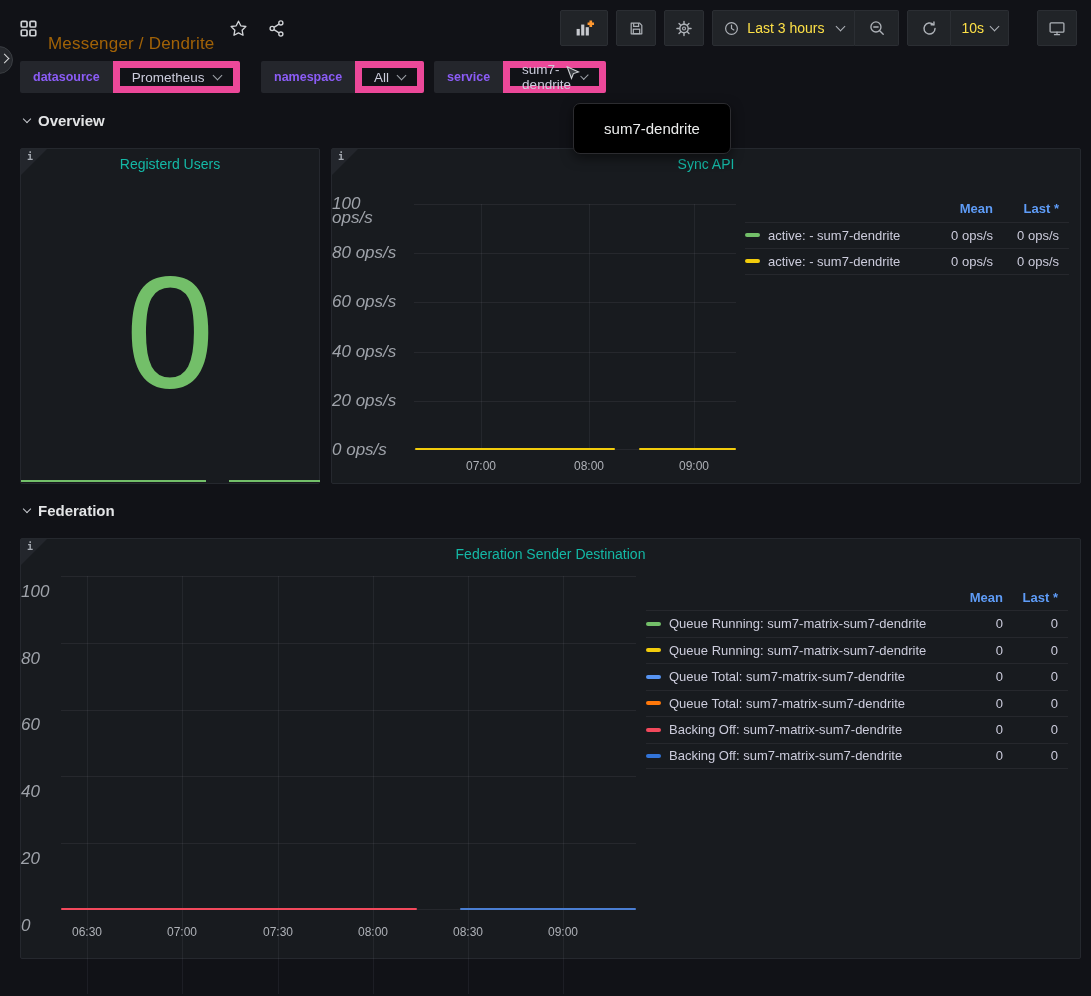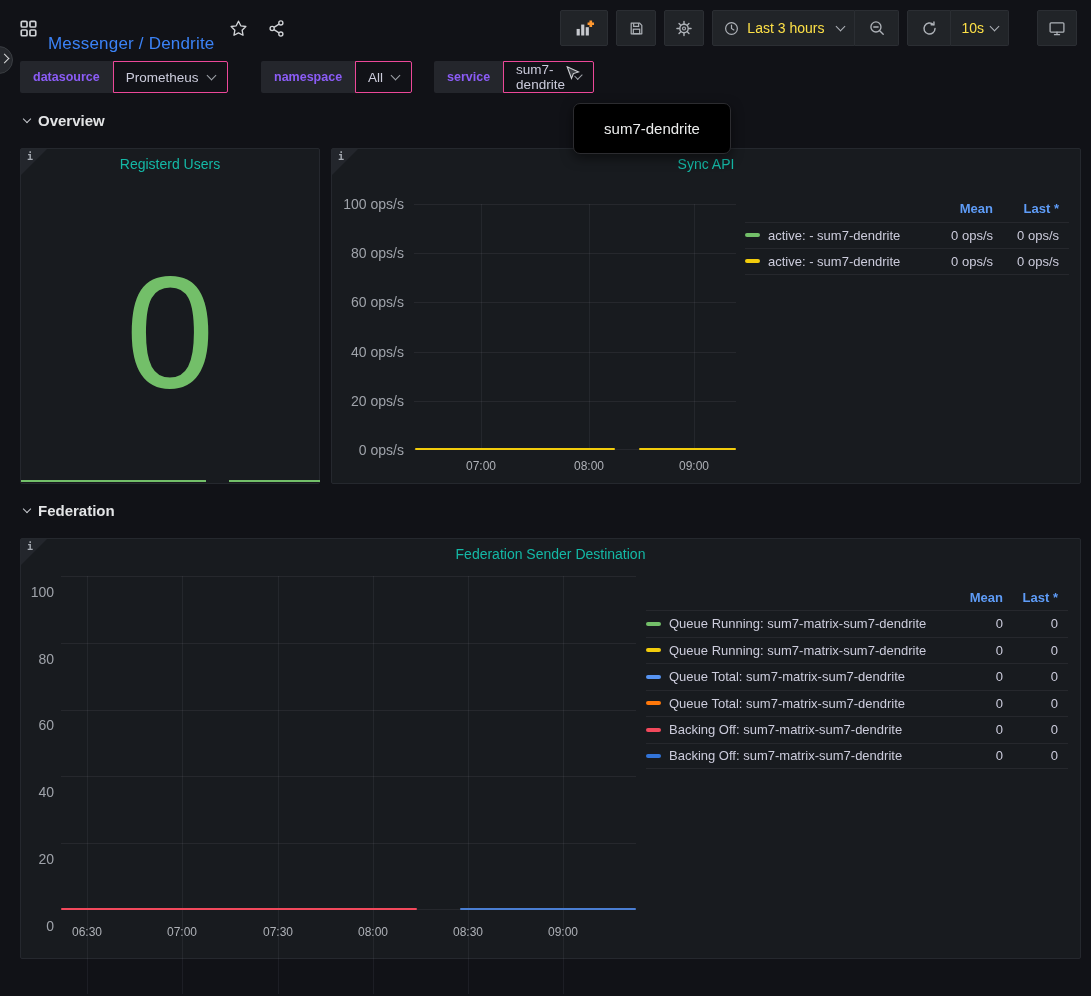--- a/index.html
+++ b/index.html
@@ -3,21 +3,21 @@
 <meta charset="utf-8">
 <style>
   html,body{margin:0;padding:0;background:#0c0d0f;}
   .app{position:relative;width:1091px;height:996px;background:#111217;overflow:hidden;
        font-family:"Liberation Sans",sans-serif;color:#ccccdc;}
   svg{display:block;}
 
   
   .topnav{position:absolute;left:0;top:0;width:1091px;height:56px;}
   .nav-left{position:absolute;left:20px;top:0;height:56px;display:flex;align-items:center;gap:11px;}
-  .nav-title{font-size:17px;font-weight:500;color:#3b82f6;letter-spacing:.2px;cursor:pointer;margin-top:32px;}
+  .nav-title{font-size:17px;font-weight:500;color:#a16207;letter-spacing:.2px;cursor:pointer;margin-top:32px;}
   .nav-icon{color:#d0d2d6;display:flex;align-items:center;cursor:pointer;}
   .toolbar{position:absolute;right:14px;top:10px;display:flex;align-items:center;gap:8px;}
   .btn{display:flex;align-items:center;justify-content:center;gap:7px;height:36px;box-sizing:border-box;
        background:#212428;border:1px solid #2b2e33;border-radius:2px;color:#aeb2b8;
        font-size:14px;padding:0 10px;cursor:pointer;}
   .btn .lbl{color:#fde047;}
   .btn-group{display:flex;}
   .btn-group .btn{border-radius:0;}
   .btn-group .btn:first-child{border-radius:2px 0 0 2px;}
   .btn-group .btn:last-child{border-radius:0 2px 2px 0;border-left:none;}
@@ -27,21 +27,21 @@
 
   .sidebar-toggle{position:absolute;left:-15px;top:46px;width:28px;height:28px;border-radius:50%;
         background:#26282d;border:1px solid #3a3d42;display:flex;align-items:center;justify-content:flex-end;
         padding-right:4px;box-sizing:border-box;color:#d8d9da;cursor:pointer;z-index:5;}
 
   
   .varbar{position:absolute;left:0;top:61px;height:34px;}
   .var-group{position:absolute;display:flex;height:32px;}
   .var-label{display:flex;align-items:center;padding:0 13px;background:#24262c;border-radius:2px 0 0 2px;
         color:#8b5cf6;font-size:12.5px;font-weight:700;cursor:pointer;}
-  .var-value{display:flex;align-items:center;gap:9px;padding:0 12px;border:1px solid #ec4899;border-radius:0 2px 2px 0;
+  .var-value{display:flex;align-items:center;gap:9px;padding:0 12px;border:7px solid #ec4899;border-radius:0 2px 2px 0;
         color:#ccccdc;font-size:13.5px;cursor:pointer;}
   .var-value .chev{color:#9fa3aa;}
 
   
   .tooltip{position:absolute;left:573px;top:103px;width:156px;height:49px;background:#000;
         border:1px solid #2c2c30;border-radius:7px;display:flex;align-items:center;justify-content:center;
         font-size:15px;color:#eceded;z-index:50;box-shadow:0 4px 12px rgba(0,0,0,.5);}
   .cursor{position:absolute;left:566px;top:66px;z-index:60;}
 
   
@@ -57,21 +57,21 @@
         border-right:26px solid transparent;cursor:pointer;}
   .corner-i{position:absolute;left:6px;top:2px;font-family:"DejaVu Sans Mono",monospace;font-size:10px;
         font-weight:700;color:#a6abb3;}
 
   
   .stat-value{position:absolute;left:0;top:95px;width:100%;height:175px;display:flex;align-items:center;
         justify-content:center;font-size:160px;font-weight:500;line-height:1;}
   .sparkline{position:absolute;height:2px;bottom:1px;background:#73bf69;}
 
   
-  .ytick{position:absolute;font-size:14px;color:#9fa3aa;text-align:right;height:14px;line-height:14px;}
+  .ytick{position:absolute;font-size:17px;color:#9fa3aa;height:14px;line-height:14px;font-style:italic;}
   .xtick{position:absolute;font-size:12px;color:#aeb1b7;text-align:center;height:16px;line-height:16px;}
   .plot{position:absolute;}
   .hgrid{position:absolute;left:0;width:100%;height:1px;background:rgba(204,204,220,.08);}
   .vgrid{position:absolute;top:0;height:100%;width:1px;background:rgba(204,204,220,.07);}
   .seriesline{position:absolute;height:2px;border-radius:1px;}
 
   
   .legend{position:absolute;font-size:13px;}
   .lrow{display:flex;align-items:center;height:26.5px;box-sizing:border-box;
         border-top:1px solid rgba(204,204,220,.08);padding-right:10px;}

